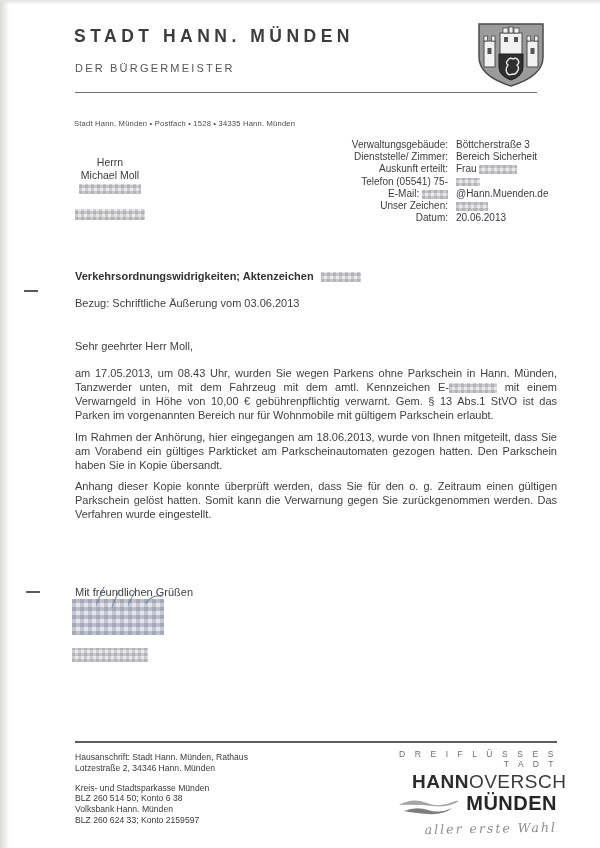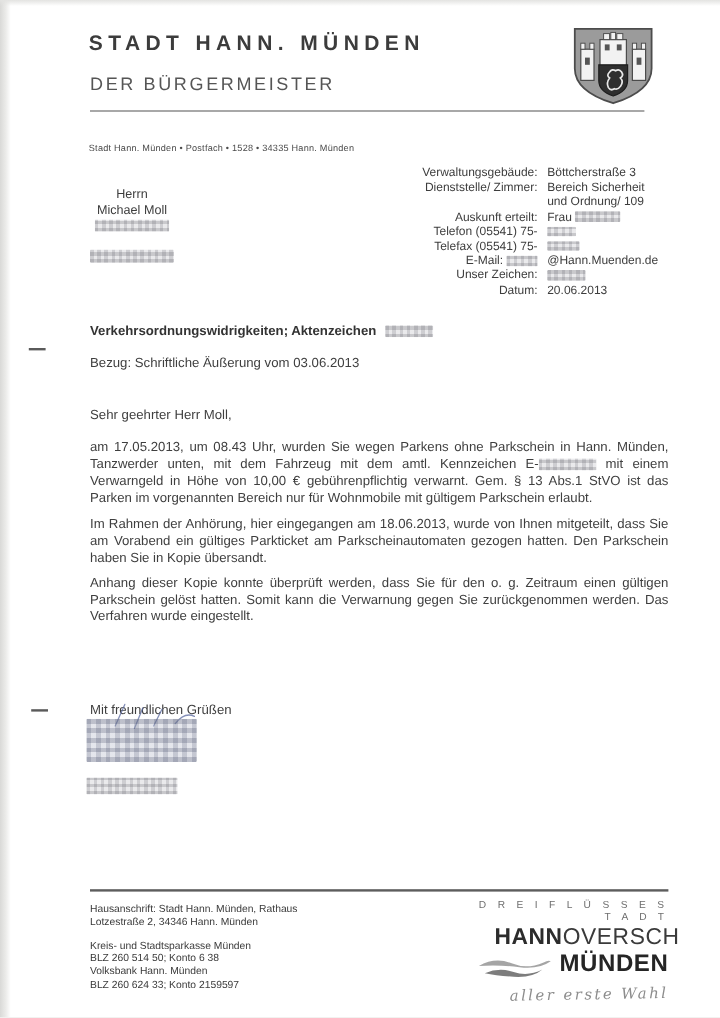--- a/index.html
+++ b/index.html
@@ -14,21 +14,21 @@
     background:linear-gradient(90deg,#d9d9d7 0%, #ececea 55%, rgba(236,236,234,0) 100%);
   }
   .scan-edge-top {
     position:absolute; left:0; top:0; width:600px; height:5px;
     background:linear-gradient(180deg,#e3e3e1 0%, rgba(250,250,248,0) 100%);
   }
   .abs { position:absolute; }
 
   
   .city-title { left:74px; top:26px; font-size:17.5px; font-weight:bold; letter-spacing:4.5px; color:#3c3c3c; }
-  .mayor { left:75px; top:62px; font-size:15px; letter-spacing:2.2px; color:#555; }
+  .mayor { left:75px; top:62px; font-size:11px; letter-spacing:2.2px; color:#555; }
   .head-rule { left:75px; top:92px; width:462px; height:1.4px; background:#6f6f6f; }
   .return-line { left:74px; top:119px; font-size:7.6px; color:#4a4a4a; letter-spacing:.2px; }
 
   
   .arms { left:476px; top:21px; }
 
   
   .recipient { left:75px; top:156px; font-size:10.5px; line-height:13px; color:#3d3d3d;text-align:center; }
 
   
@@ -125,34 +125,26 @@
   <div class="abs info">
     <div class="info-row">
       <span class="info-label">Verwaltungsgebäude:</span>
       <span class="info-value">Böttcherstraße 3</span>
     </div>
     <div class="info-row">
       <span class="info-label">Dienststelle/ Zimmer:</span>
       <span class="info-value">Bereich Sicherheit</span>
     </div>
     <div class="info-row">
-      <span class="info-label"></span>
-      <span class="info-value">und Ordnung/ 109</span>
-    </div>
-    <div class="info-row">
       <span class="info-label">Auskunft erteilt:</span>
       <span class="info-value"><span>Frau</span> <span class="blur" style="width:38px;height:9px;"></span></span>
     </div>
     <div class="info-row">
       <span class="info-label">Telefon (05541) 75-</span>
       <span class="info-value"><span class="blur" style="width:24px;height:8px;"></span></span>
-    </div>
-    <div class="info-row">
-      <span class="info-label">Telefax (05541) 75-</span>
-      <span class="info-value"><span class="blur" style="width:27px;height:8px;"></span></span>
     </div>
     <div class="info-row">
       <span class="info-label"><span>E-Mail:</span> <span class="blur" style="width:26px;height:9px;"></span></span>
       <span class="info-value">@Hann.Muenden.de</span>
     </div>
     <div class="info-row">
       <span class="info-label">Unser Zeichen:</span>
       <span class="info-value"><span class="blur" style="width:32px;height:9px;"></span></span>
     </div>
     <div class="info-row">

